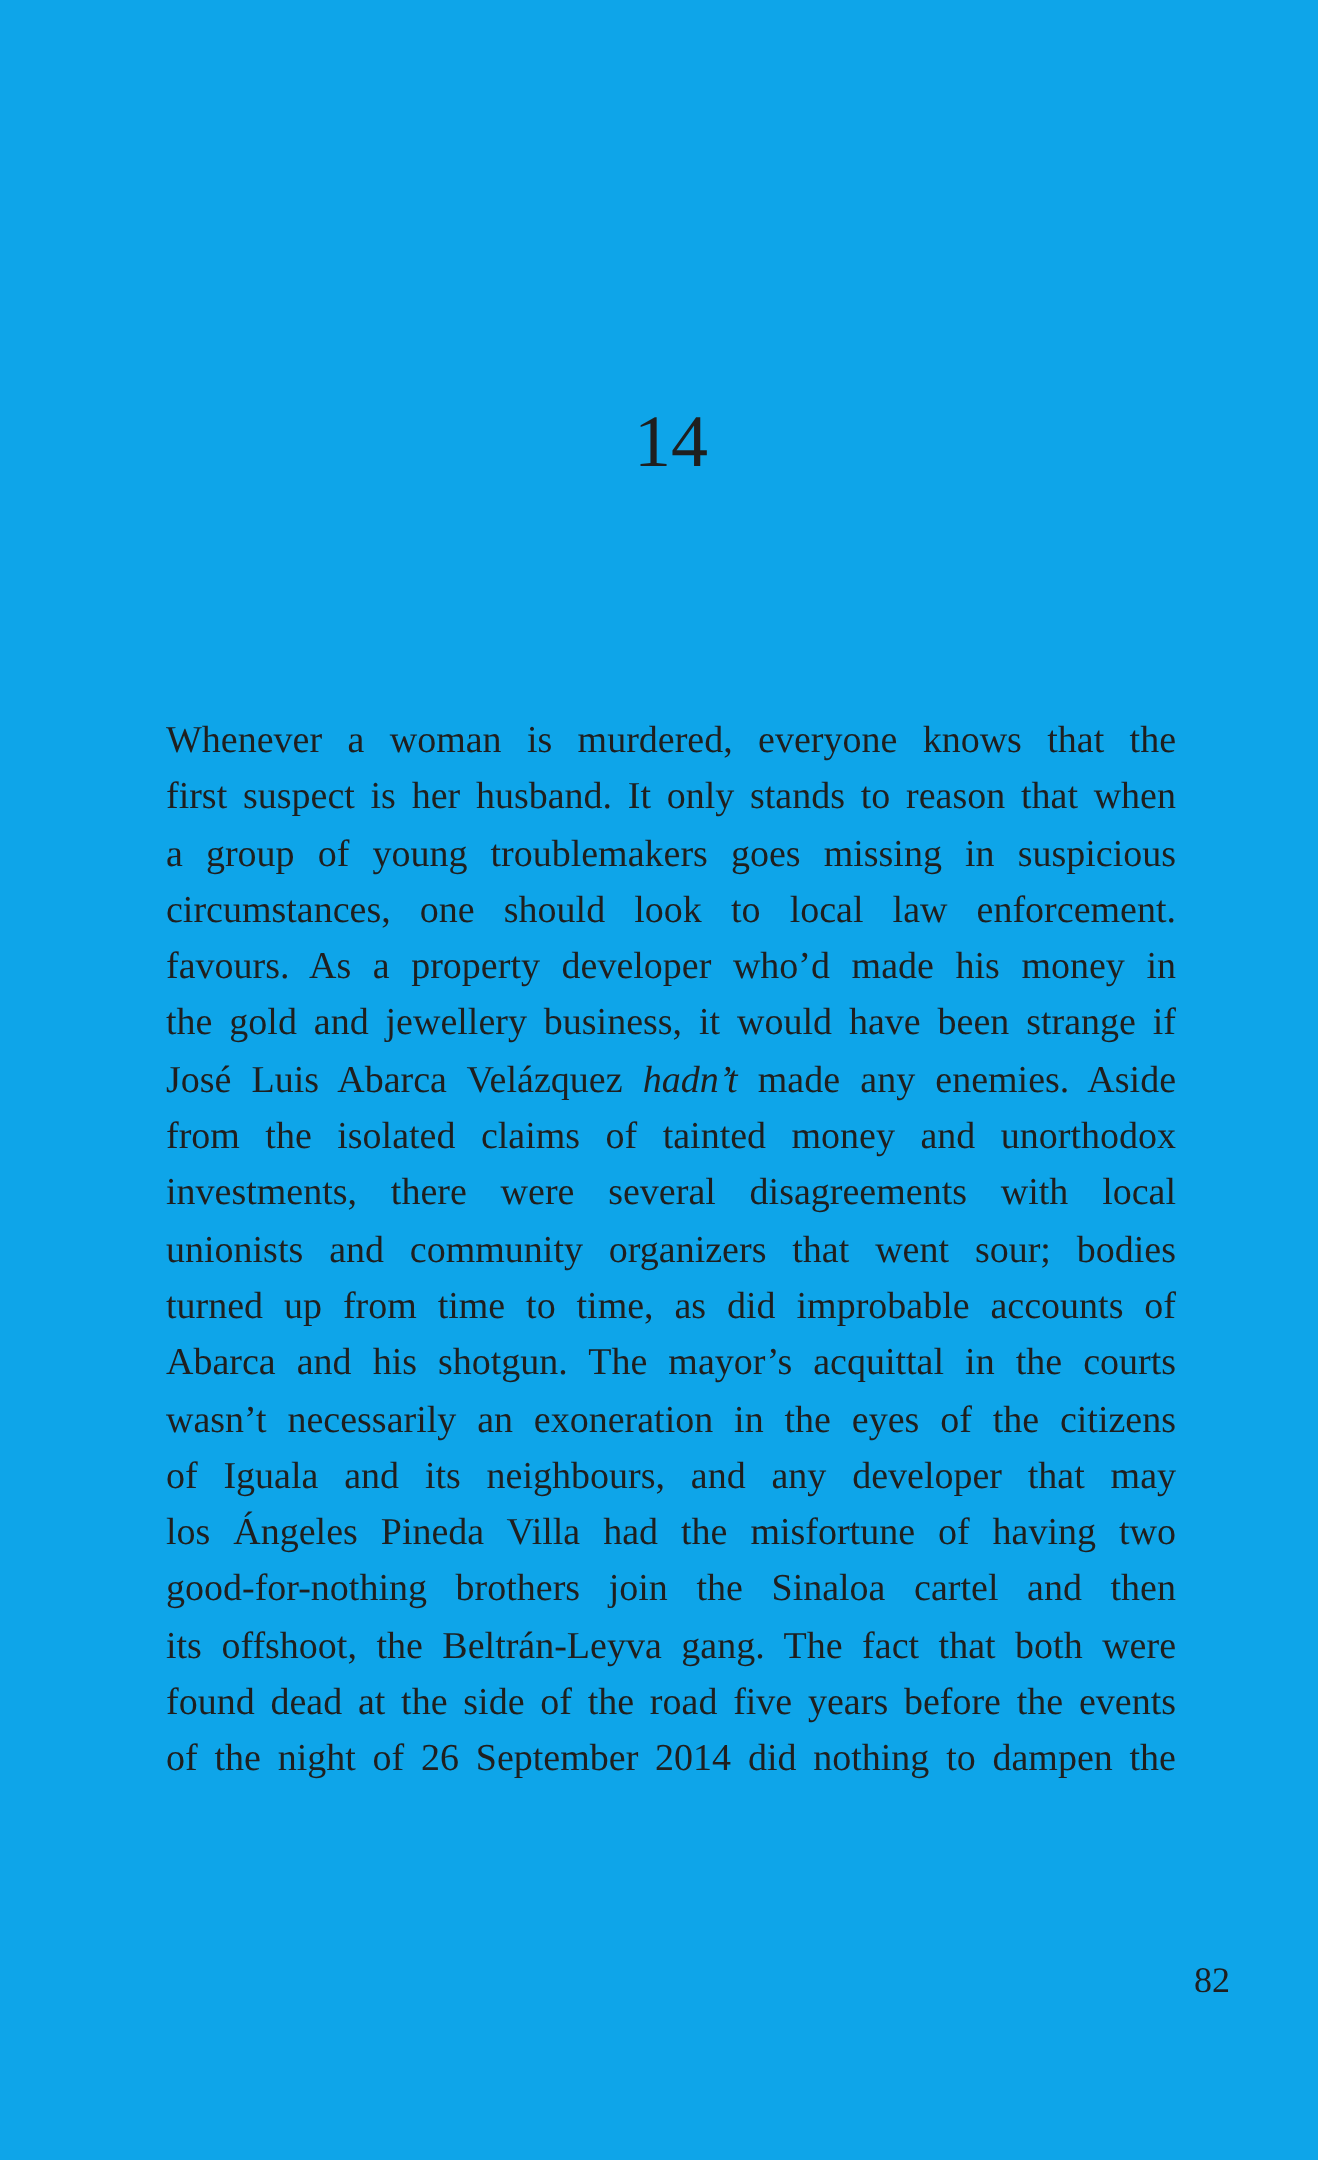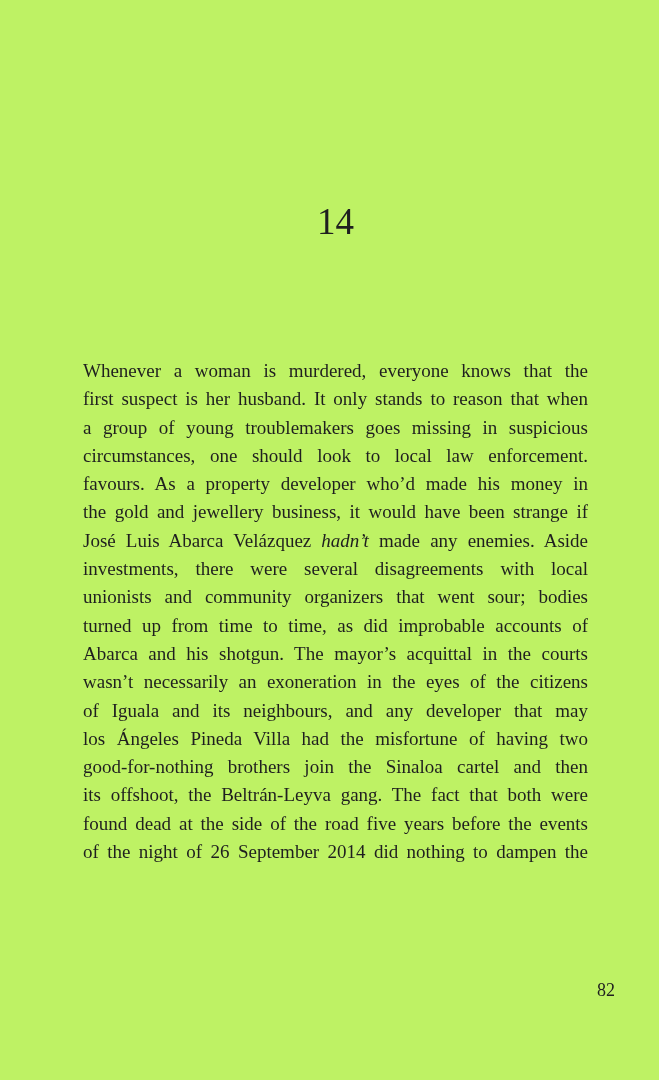--- a/index.html
+++ b/index.html
@@ -11,21 +11,21 @@
     height: 1080px;
     background: #fdfdfc;
     font-family: "Liberation Serif", "DejaVu Serif", serif;
     color: #1f1f1f;
     overflow: hidden;
   }
   .page {
     position: relative;
     width: 659px;
     height: 1080px;
-    background: #bef264;
+    background: #0ea5e9;
     overflow: hidden;
   }
   .chapter-number {
     position: absolute;
     top: 202px;
     left: 83px;
     width: 505px;
     text-align: center;
     font-size: 37px;
     line-height: 40px;
@@ -67,20 +67,21 @@
   <div class="chapter-number">14</div>
 
   <div class="text-block">
       <div class="line"><span>Whenever a woman is murdered, everyone knows that the</span></div>
       <div class="line"><span>first suspect is her husband. It only stands to reason that when</span></div>
       <div class="line"><span>a group of young troublemakers goes missing in suspicious</span></div>
       <div class="line"><span>circumstances, one should look to local law enforcement.</span></div>
       <div class="line"><span>favours. As a property developer who’d made his money in</span></div>
       <div class="line"><span>the gold and jewellery business, it would have been strange if</span></div>
       <div class="line"><span>José Luis Abarca Velázquez </span><span class="italic">hadn’t</span><span> made any enemies. Aside</span></div>
+      <div class="line"><span>from the isolated claims of tainted money and unorthodox</span></div>
       <div class="line"><span>investments, there were several disagreements with local</span></div>
       <div class="line"><span>unionists and community organizers that went sour; bodies</span></div>
       <div class="line"><span>turned up from time to time, as did improbable accounts of</span></div>
       <div class="line"><span>Abarca and his shotgun. The mayor’s acquittal in the courts</span></div>
       <div class="line"><span>wasn’t necessarily an exoneration in the eyes of the citizens</span></div>
       <div class="line"><span>of Iguala and its neighbours, and any developer that may</span></div>
       <div class="line"><span>los Ángeles Pineda Villa had the misfortune of having two</span></div>
       <div class="line"><span>good-for-nothing brothers join the Sinaloa cartel and then</span></div>
       <div class="line"><span>its offshoot, the Beltrán-Leyva gang. The fact that both were</span></div>
       <div class="line"><span>found dead at the side of the road five years before the events</span></div>

